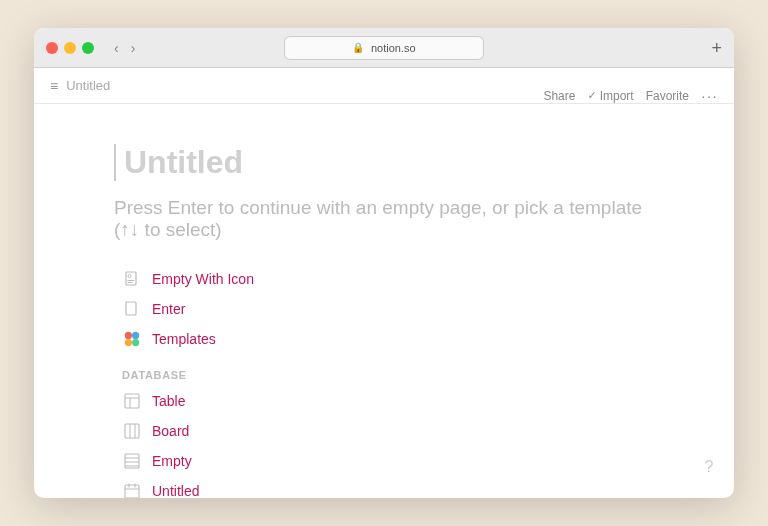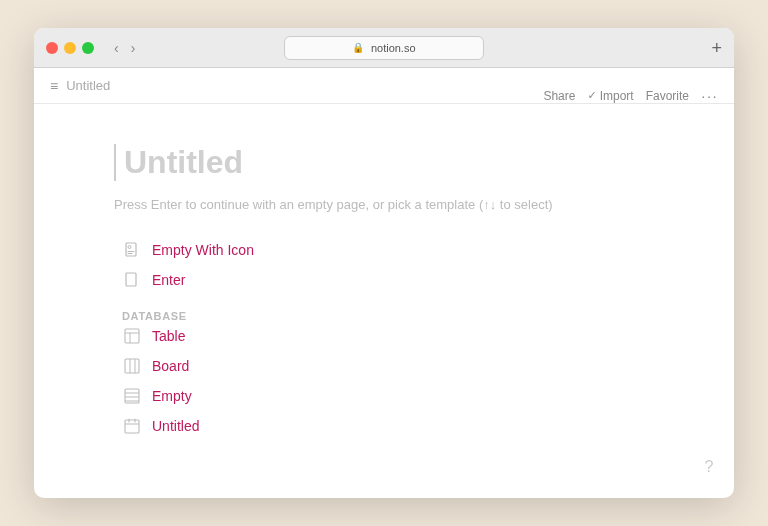--- a/index.html
+++ b/index.html
@@ -170,21 +170,21 @@
     .page-heading {
       font-size: 32px;
       font-weight: 700;
       color: #d0d0d0;
       margin-bottom: 16px;
       border-left: 2px solid #ccc;
       padding-left: 8px;
     }
 
     .hint-text {
-      font-size: 13px;
+      font-size: 19px;
       color: #bbb;
       margin-bottom: 24px;
     }
 
     
     .menu-list {
       display: flex;
       flex-direction: column;
       gap: 2px;
     }
@@ -211,20 +211,21 @@
       flex-shrink: 0;
     }
 
     .section-label {
       font-size: 11px;
       font-weight: 600;
       color: #bbb;
       letter-spacing: 0.06em;
       text-transform: uppercase;
       margin-top: 16px;
+      margin-bottom: 6px;
       padding-left: 8px;
     }
 
     
     .templates-icon {
       display: flex;
       align-items: center;
       justify-content: center;
       width: 20px;
       height: 20px;
@@ -307,20 +308,31 @@
 
       <div class="menu-item">
         <div class="menu-item-icon">
           <svg width="16" height="16" viewBox="0 0 16 16" fill="none" xmlns="http://www.w3.org/2000/svg">
             <rect x="2" y="1" width="10" height="13" rx="1" stroke="#bbb" stroke-width="1.2" fill="none"></rect>
           </svg>
         </div>
         <span>Enter</span>
       </div>
 
+      <div class="menu-item">
+        <div class="menu-item-icon templates-icon">
+          <svg class="templates-svg" viewBox="0 0 20 20" xmlns="http://www.w3.org/2000/svg">
+            <circle cx="6" cy="6" r="4" fill="#e74c3c" opacity="0.85"></circle>
+            <circle cx="14" cy="6" r="4" fill="#3498db" opacity="0.85"></circle>
+            <circle cx="6" cy="14" r="4" fill="#f39c12" opacity="0.85"></circle>
+            <circle cx="14" cy="14" r="4" fill="#2ecc71" opacity="0.85"></circle>
+          </svg>
+        </div>
+        <span>Templates</span>
+      </div>
 
 
     </div>
 
     <div class="section-label">DATABASE</div>
 
     <div class="menu-list">
 
       <div class="menu-item">
         <div class="menu-item-icon">

